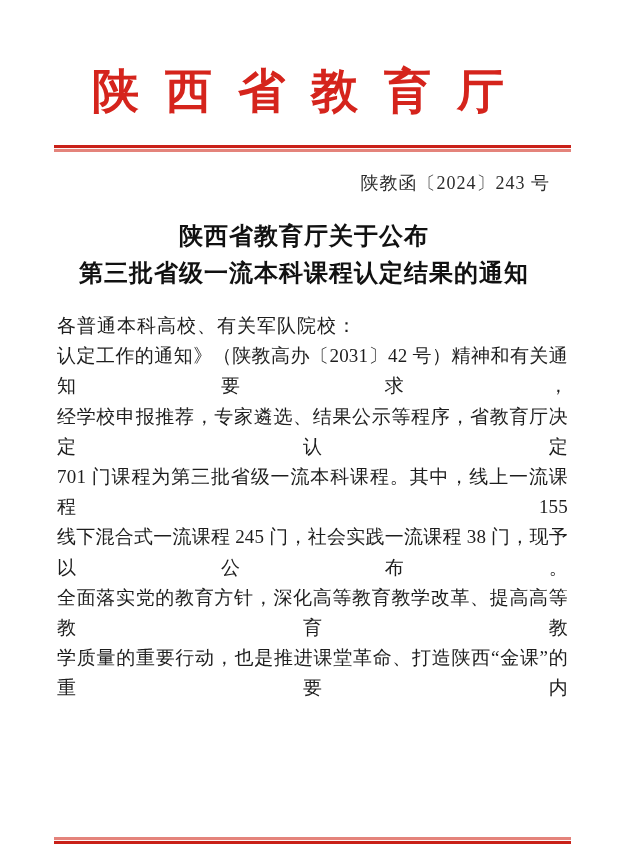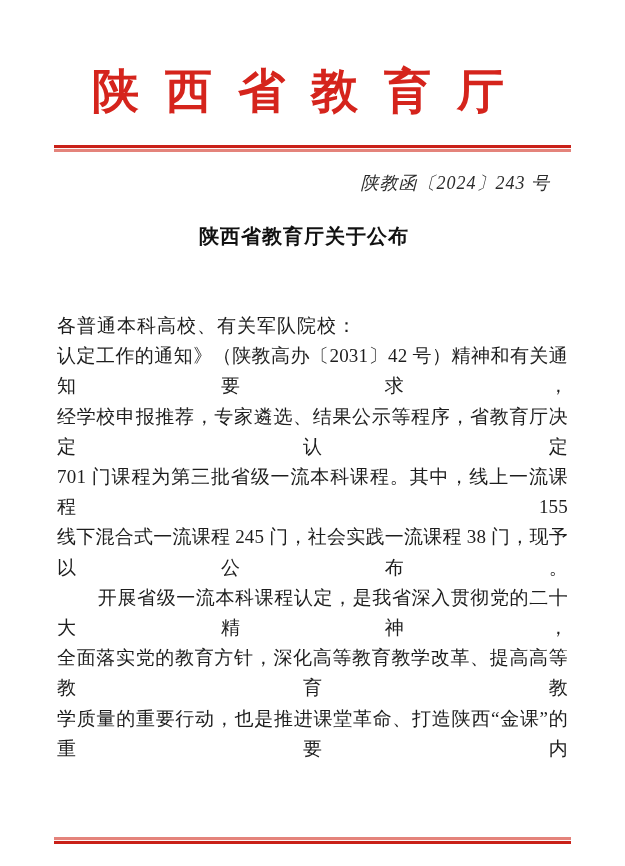--- a/index.html
+++ b/index.html
@@ -42,29 +42,28 @@
       #e4837b 58%, #e4837b 100%);
   }
   .doc-number {
     position: absolute;
     top: 171px;
     right: 58px;
     font-size: 18px;
     letter-spacing: 1px;
     color: #2b2b2b;
     white-space: nowrap;
-    font-style: italic;
   }
   .title {
     position: absolute;
     top: 218px;
     left: 0;
     width: 100%;
     text-align: center;
-    font-size: 20px;
+    font-size: 24px;
     font-weight: 700;
     line-height: 37px;
     letter-spacing: 1px;
     color: #111111;
   }
   .body-block {
     position: absolute;
     top: 311px;
     left: 57px;
     width: 511px;
@@ -103,29 +102,29 @@
 <div class="page">
 
   <div class="agency">陕西省教育厅</div>
 
   <div class="rule-top"></div>
 
   <div class="doc-number">陕教函〔2024〕243 号</div>
 
   <div class="title">
     <div>陕西省教育厅关于公布</div>
+    <div>第三批省级一流本科课程认定结果的通知</div>
   </div>
 
   <div class="body-block">
     <div class="line no-just">各普通本科高校、有关军队院校：</div>
     <div class="line">认定工作的通知》（陕教高办〔2031〕42 号）精神和有关通知要求，</div>
     <div class="line">经学校申报推荐，专家遴选、结果公示等程序，省教育厅决定认定</div>
     <div class="line">701 门课程为第三批省级一流本科课程。其中，线上一流课程 155</div>
     <div class="line">线下混合式一流课程 245 门，社会实践一流课程 38 门，现予以公布。</div>
-    <div class="line indent">开展省级一流本科课程认定，是我省深入贯彻党的二十大精神，</div>
     <div class="line">全面落实党的教育方针，深化高等教育教学改革、提高高等教育教</div>
     <div class="line">学质量的重要行动，也是推进课堂革命、打造陕西“金课”的重要内</div>
 
   </div>
 
   <div class="rule-bottom"></div>
 
 </div>
 
 </body></html>

